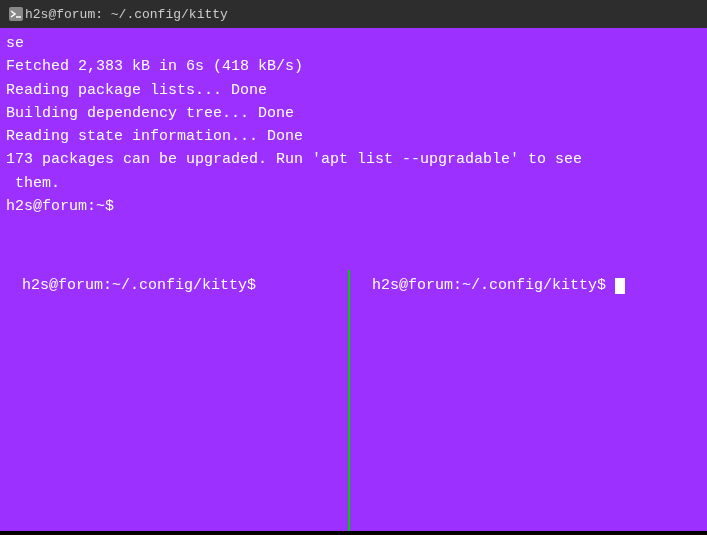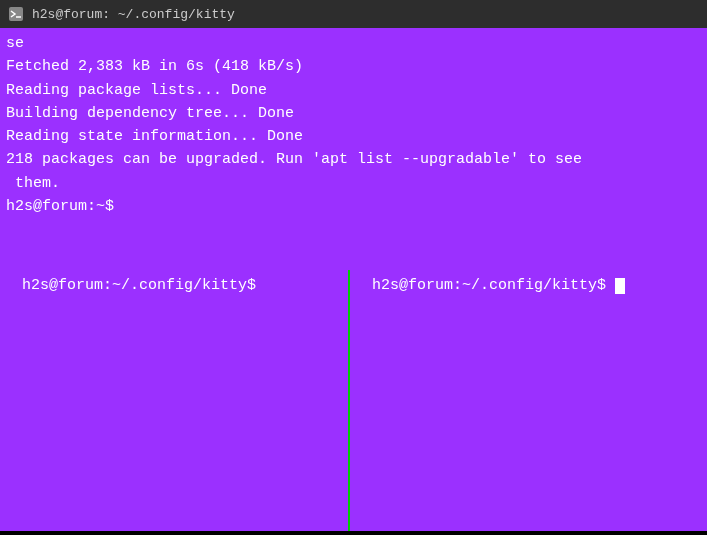--- a/index.html
+++ b/index.html
@@ -11,21 +11,21 @@
       overflow: hidden;
     }
 
     
     #titlebar {
       background: #2d2d2d;
       height: 28px;
       display: flex;
       align-items: center;
       padding: 9px 8px;
-      gap: 8px;
+      gap: 1px;
     }
     #titlebar-icon {
       width: 16px;
       height: 16px;
       display: flex;
       align-items: center;
       justify-content: center;
     }
     #titlebar-icon svg {
       width: 14px;
@@ -116,21 +116,21 @@
   </span>
   <span id="titlebar-title">h2s@forum: ~/.config/kitty</span>
 </div>
 
 <div id="top-pane">
   <pre>se
 Fetched 2,383 kB in 6s (418 kB/s)
 Reading package lists... Done
 Building dependency tree... Done
 Reading state information... Done
-218 packages can be upgraded. Run 'apt list --upgradable' to see
+173 packages can be upgraded. Run 'apt list --upgradable' to see
  them.
 h2s@forum:~$</pre>
 </div>
 
 <div id="bottom-panes">
   <div id="left-pane">
     <span class="pane-prompt">h2s@forum:~/.config/kitty$</span>
   </div>
   <div id="right-pane">
     <span class="pane-prompt">h2s@forum:~/.config/kitty$ </span><span class="cursor-block"></span>

